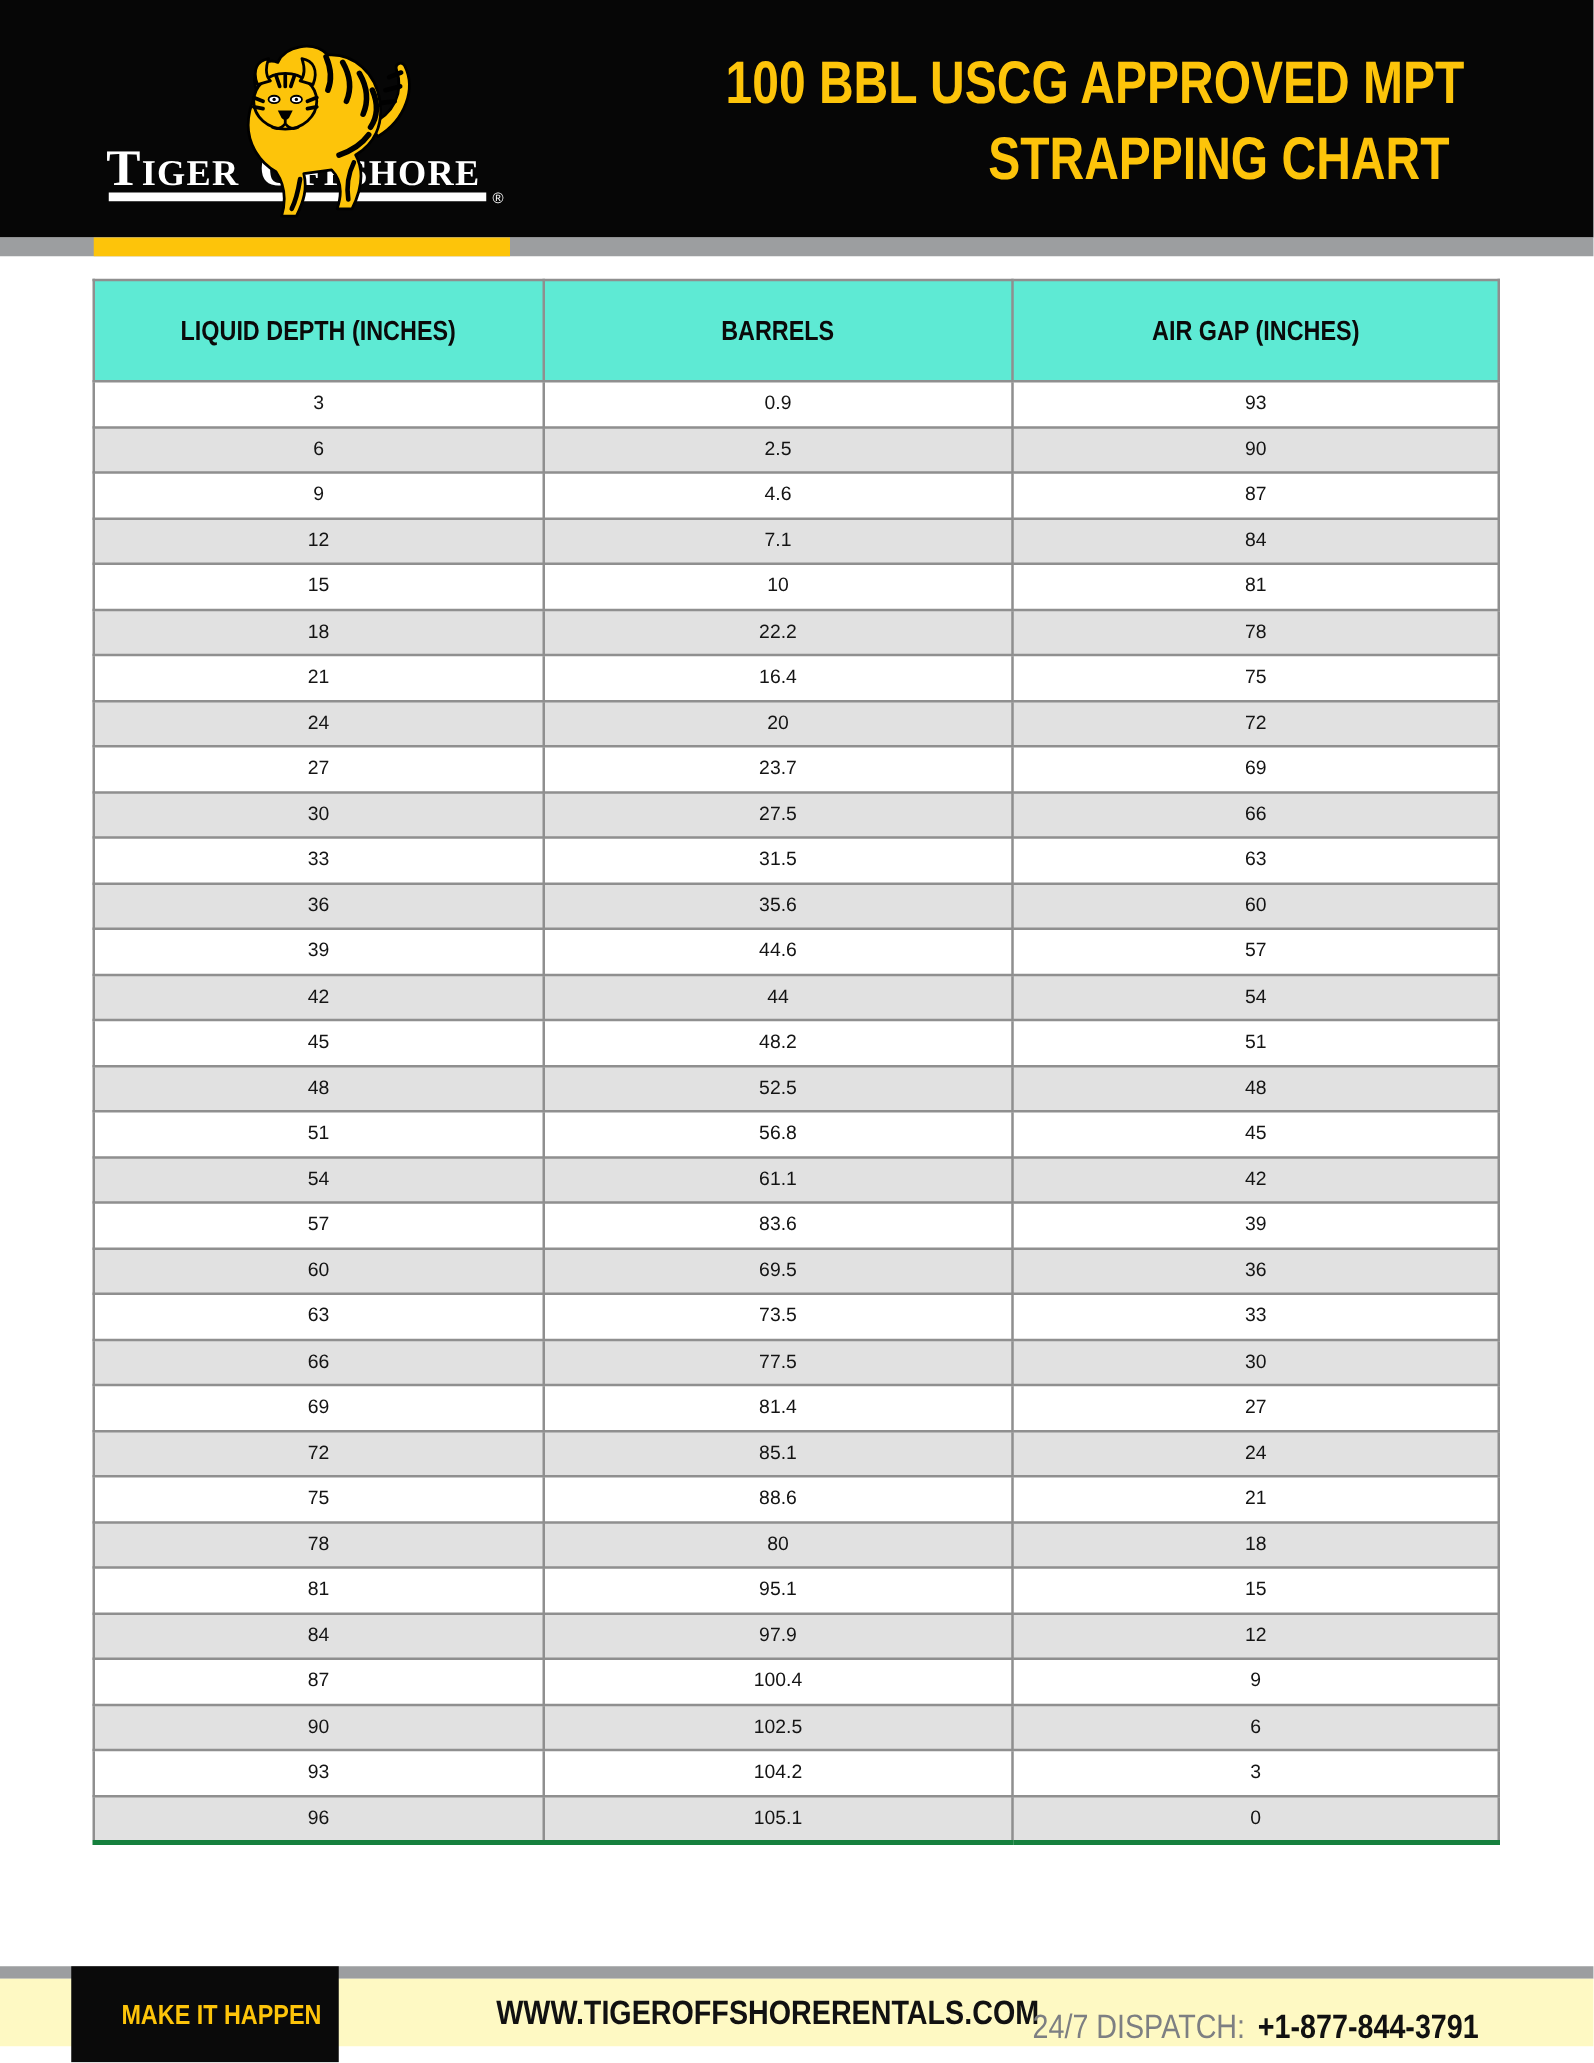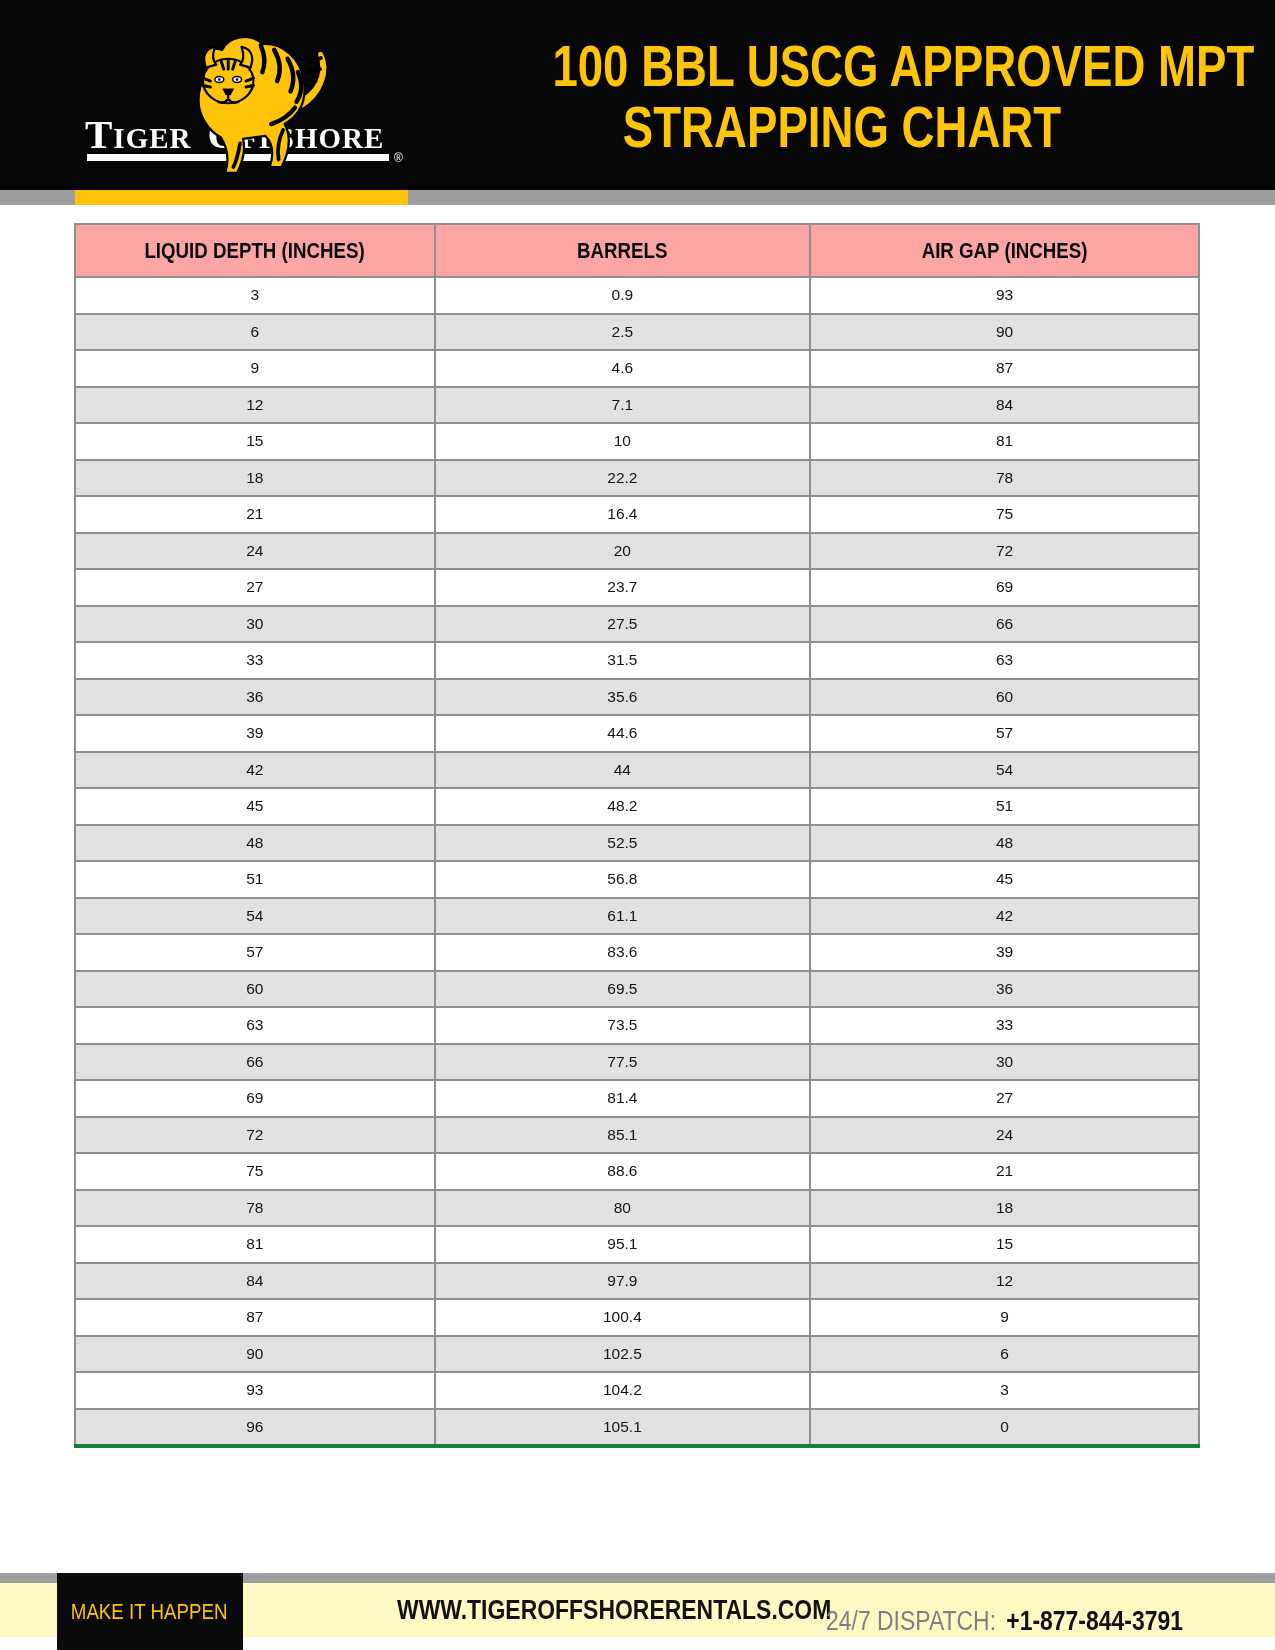--- a/index.html
+++ b/index.html
@@ -52,26 +52,26 @@
     font-size: 12px;
   }
   .tiger {
     position: absolute;
     left: 82px; top: -8px;
     width: 178px; height: 200px;
   }
 
   .title {
     position: absolute;
-    left: 480px; top: 36px;
+    left: 508px; top: 36px;
     width: 724px;
-    text-align: center;
+    text-align: right;
     color: #FDC40A;
     font-weight: bold;
-    font-size: 57px;
+    font-size: 48px;
     line-height: 61px;
   }
   .title .line { display: block; transform: scaleX(0.8); white-space: nowrap; }
 
   .stripe {
     position: absolute;
     top: 190px; left: 0;
     width: 100%; height: 15px;
     background: #9C9EA0;
   }
@@ -85,27 +85,27 @@
   
   .strap-table {
     position: absolute;
     left: 74px; top: 223px;
     width: 1126px;
     border-collapse: collapse;
     table-layout: fixed;
   }
   .strap-table th {
     height: 51px;
-    background: #fca5a5;
+    background: #5eead4;
     border: 2px solid #8F8F8F;
     color: #0a0a0a;
     font-size: 22px;
     font-weight: bold;
     text-align: center;
-    padding: 0;
+    padding: 14px;
   }
   .strap-table th .cond { display: inline-block; transform: scaleX(0.85); white-space: nowrap; }
   .strap-table td {
     height: 34.5px;
     border: 2px solid #8F8F8F;
     text-align: center;
     font-size: 15.5px;
     color: #141414;
     padding: 0;
     background: #ffffff;
@@ -145,26 +145,26 @@
     height: 100%;
     display: flex; align-items: flex-end;
     font-size: 27px;
   }
   .footer-dispatch .group { display: inline-block; transform: scaleX(0.85); transform-origin: 100% 50%; white-space: nowrap; }
   .dispatch-label { color: #7D7F82; font-weight: normal; }
   .dispatch-phone { color: #111111; font-weight: bold; margin-left: 12px; }
   .footer-tag {
     position: absolute;
     left: 57px; top: 1573px;
-    width: 186px; height: 77px;
+    width: 214px; height: 77px;
     background: #0A0A0A;
-    display: flex; align-items: center; justify-content: flex-start;
+    display: flex; align-items: center; justify-content: flex-end;
     color: #FDC40A;
     font-size: 22px;
-    font-weight: normal;
+    font-weight: bold;
   }
   .footer-tag .cond { display: inline-block; transform: scaleX(0.85); white-space: nowrap; }
 </style>
 </head>
 <body>
 
 <div class="page">
 
   <header class="masthead">
     <div class="logo">

